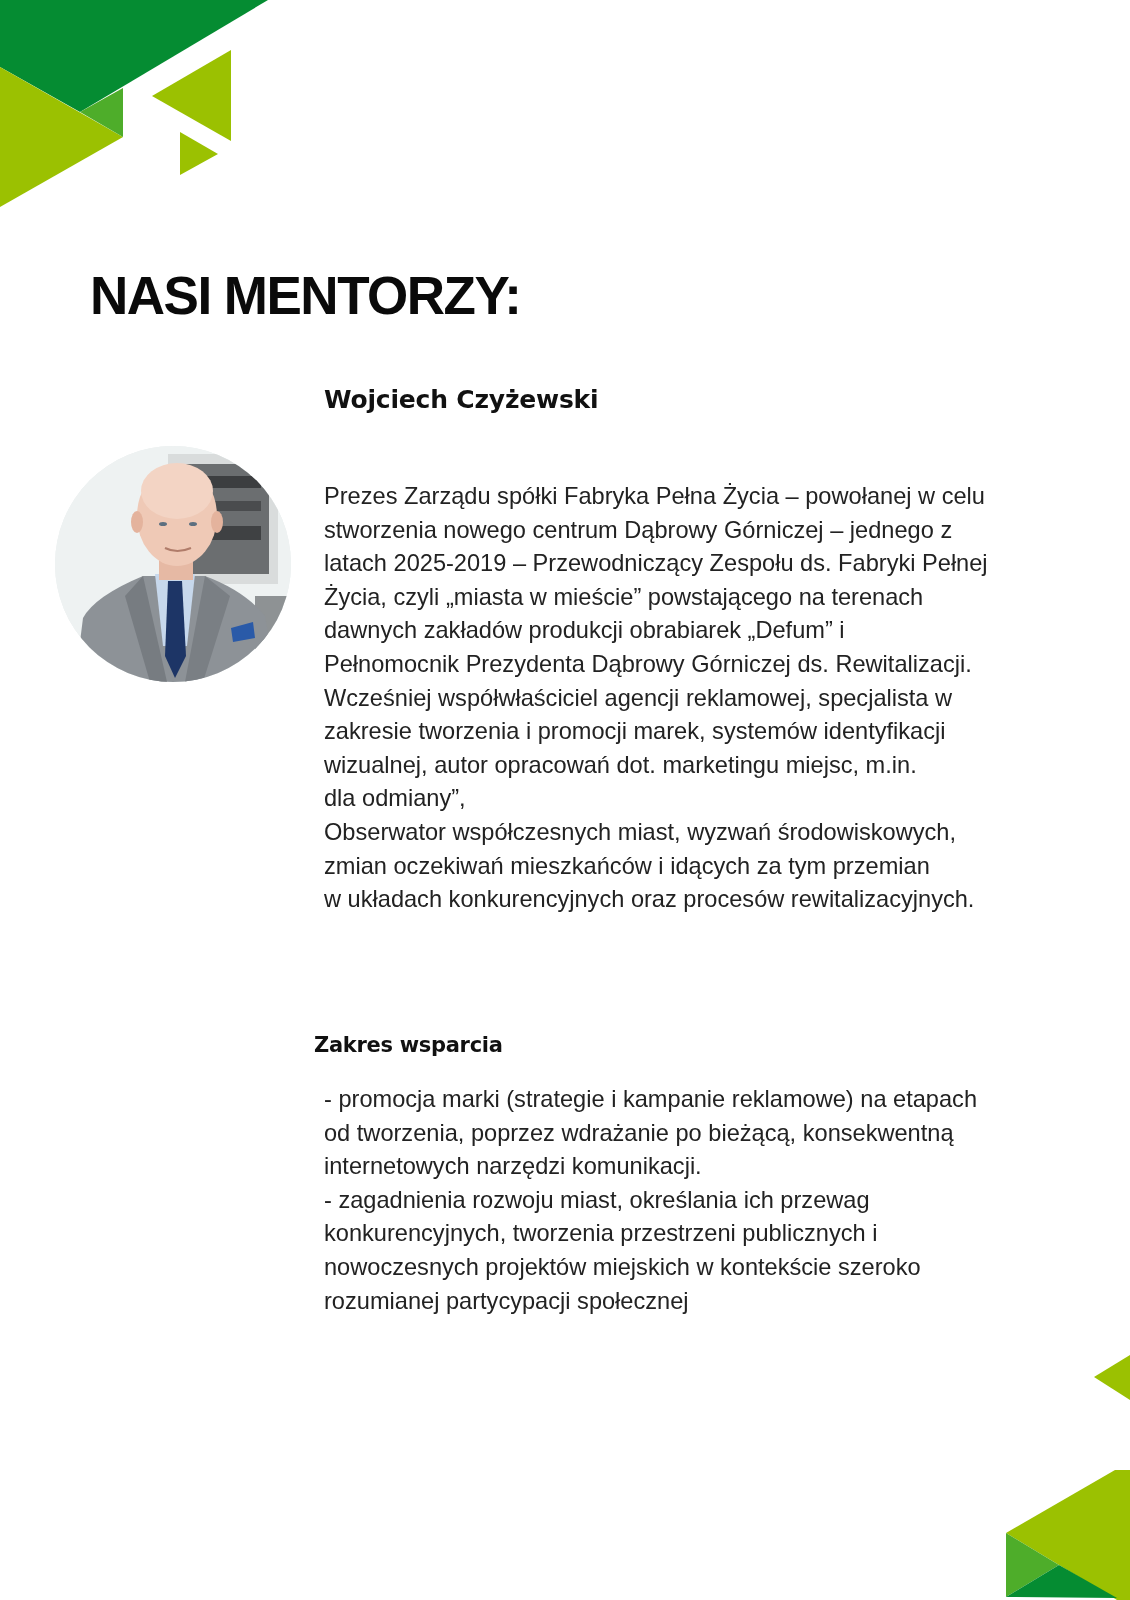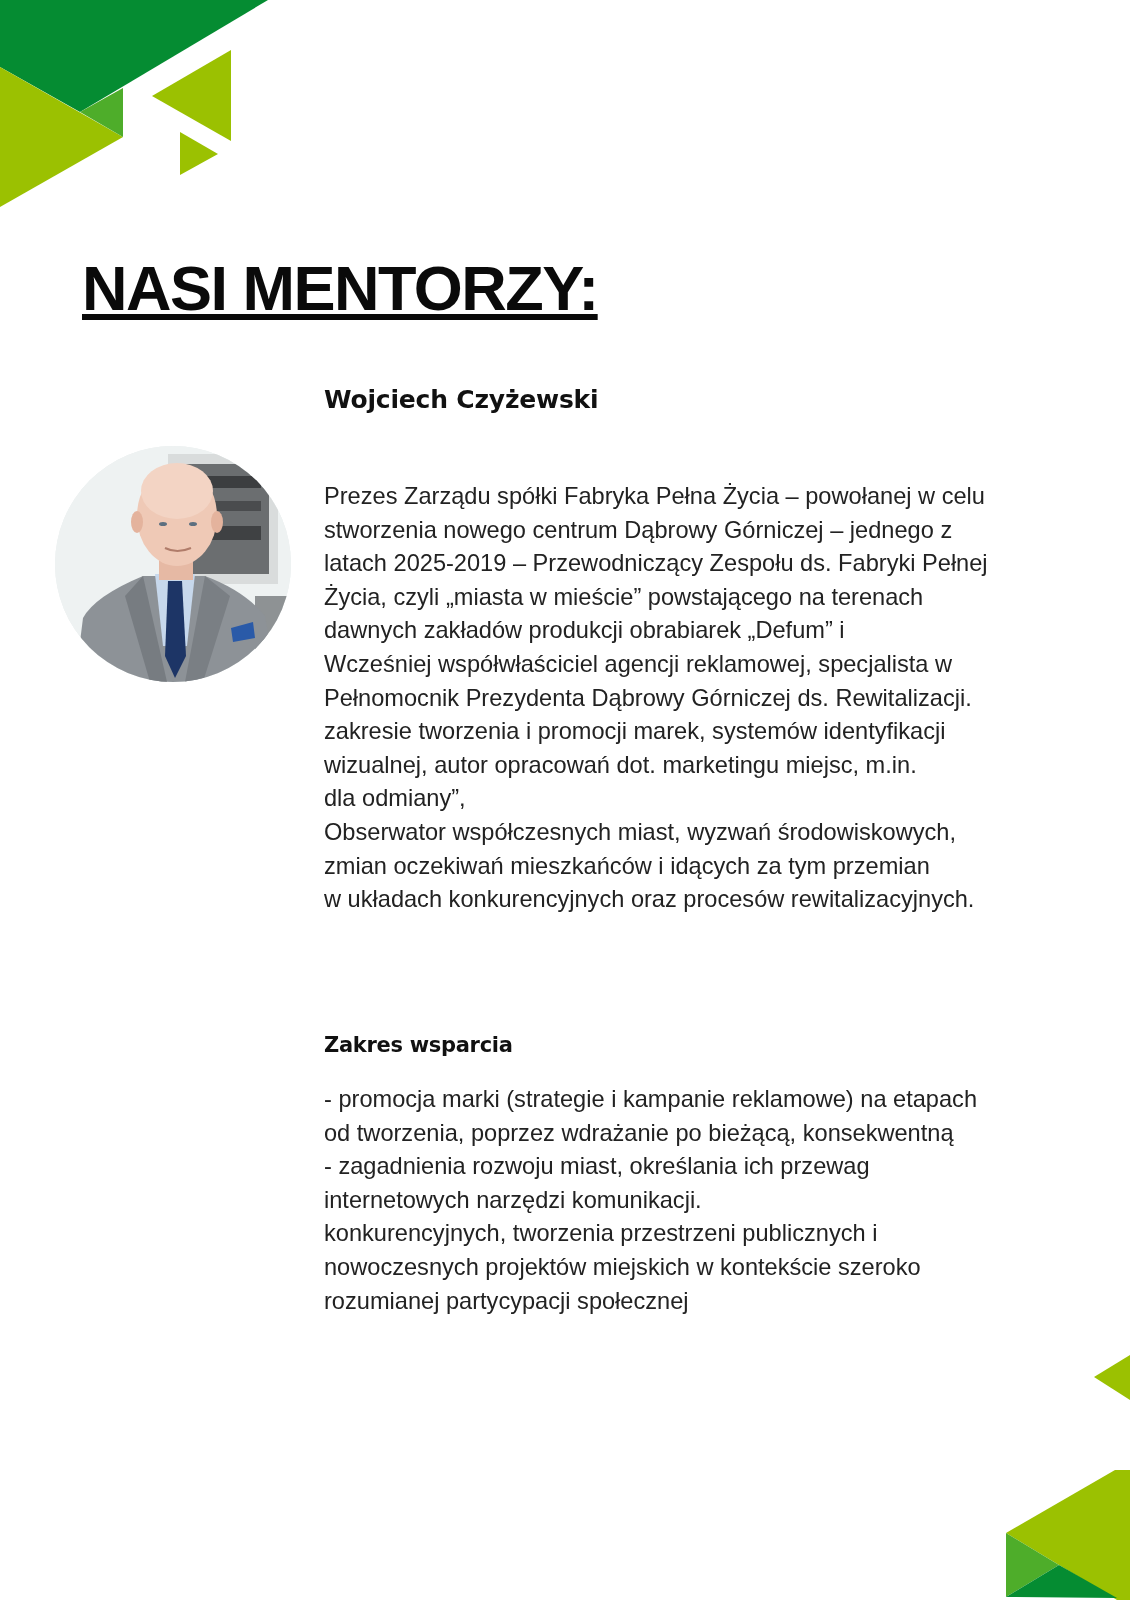--- a/index.html
+++ b/index.html
@@ -3,43 +3,43 @@
   <meta charset="utf-8">
   <style>
     html, body { margin: 0; padding: 0; }
     body {
       width: 1130px; height: 1600px; position: relative; overflow: hidden;
       background: #ffffff; color: #1a1a1a;
       font-family: "Liberation Sans", sans-serif;
     }
     .deco { position: absolute; left: 0; top: 0; width: 1130px; height: 1600px; pointer-events: none; }
     .page-title {
-      position: absolute; left: 82px; top: 250px; margin: 0;
+      position: absolute; left: 82px; top: 250px; margin: 8px;
       font-family: "Liberation Sans", sans-serif; font-weight: 700;
-      font-size: 63px; letter-spacing: -1.5px; color: #0a0a0a; line-height: 76px; text-decoration: underline;
+      font-size: 53px; letter-spacing: -1.5px; color: #0a0a0a; line-height: 76px;
     }
     .portrait {
       position: absolute; left: 55px; top: 446px; width: 236px; height: 236px;
       border-radius: 50%; overflow: hidden; background: #e9eeee;
     }
     .portrait svg { width: 100%; height: 100%; display: block; }
     .mentor-name {
       position: absolute; left: 324px; top: 380px; margin: 0;
       font-family: "DejaVu Sans", sans-serif; font-weight: 700; font-size: 25px;
       color: #111; line-height: 40px; letter-spacing: -0.2px;
     }
     .text-block {
       position: absolute; left: 324px; margin: 0;
       font-family: "Liberation Sans", sans-serif; font-size: 23.6px;
       line-height: 33.6px; color: #222;
     }
     .text-block .line { display: block; white-space: nowrap; }
     .bio { top: 456px; margin-top: 24px; }
     .support-title {
-      position: absolute; left: 324px; top: 1027px; margin: 0;
+      position: absolute; left: 314px; top: 1027px; margin: 0;
       font-family: "DejaVu Sans", sans-serif; font-weight: 700; font-size: 21px;
       color: #111; line-height: 36px; letter-spacing: -0.3px;
     }
     .support { top: 1083px; }
   </style>
 </head>
 <body>
 
 <svg class="deco" viewBox="0 0 1130 1600" xmlns="http://www.w3.org/2000/svg">
 
@@ -92,33 +92,33 @@
 </div>
 
 <h2 class="mentor-name">Wojciech Czyżewski</h2>
 
 <p class="text-block bio">
   <span class="line">Prezes Zarządu spółki Fabryka Pełna Życia – powołanej w celu</span>
   <span class="line">stworzenia nowego centrum Dąbrowy Górniczej – jednego z</span>
   <span class="line">latach 2025-2019 – Przewodniczący Zespołu ds. Fabryki Pełnej</span>
   <span class="line">Życia, czyli „miasta w mieście” powstającego na terenach</span>
   <span class="line">dawnych zakładów produkcji obrabiarek „Defum” i</span>
+  <span class="line">Pełnomocnik Prezydenta Dąbrowy Górniczej ds. Rewitalizacji.</span>
   <span class="line">Wcześniej współwłaściciel agencji reklamowej, specjalista w</span>
-  <span class="line">Pełnomocnik Prezydenta Dąbrowy Górniczej ds. Rewitalizacji.</span>
   <span class="line">zakresie tworzenia i promocji marek, systemów identyfikacji</span>
   <span class="line">wizualnej, autor opracowań dot. marketingu miejsc, m.in.</span>
   <span class="line">dla odmiany”,</span>
   <span class="line">Obserwator współczesnych miast, wyzwań środowiskowych,</span>
   <span class="line">zmian oczekiwań mieszkańców i idących za tym przemian</span>
   <span class="line">w układach konkurencyjnych oraz procesów rewitalizacyjnych.</span>
 </p>
 
 <h3 class="support-title">Zakres wsparcia</h3>
 
 <p class="text-block support">
   <span class="line">- promocja marki (strategie i kampanie reklamowe) na etapach</span>
   <span class="line">od tworzenia, poprzez wdrażanie po bieżącą, konsekwentną</span>
+  <span class="line">internetowych narzędzi komunikacji.</span>
   <span class="line">- zagadnienia rozwoju miast, określania ich przewag</span>
-  <span class="line">internetowych narzędzi komunikacji.</span>
   <span class="line">konkurencyjnych, tworzenia przestrzeni publicznych i</span>
   <span class="line">nowoczesnych projektów miejskich w kontekście szeroko</span>
   <span class="line">rozumianej partycypacji społecznej</span>
 </p>
 
 </body></html>

